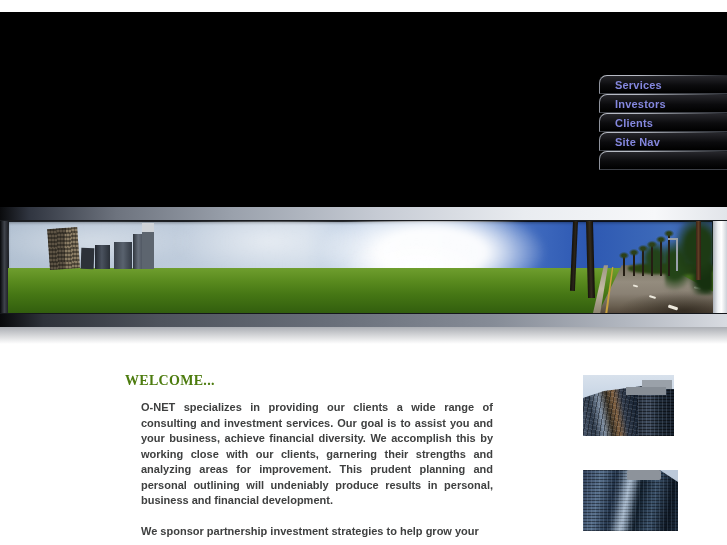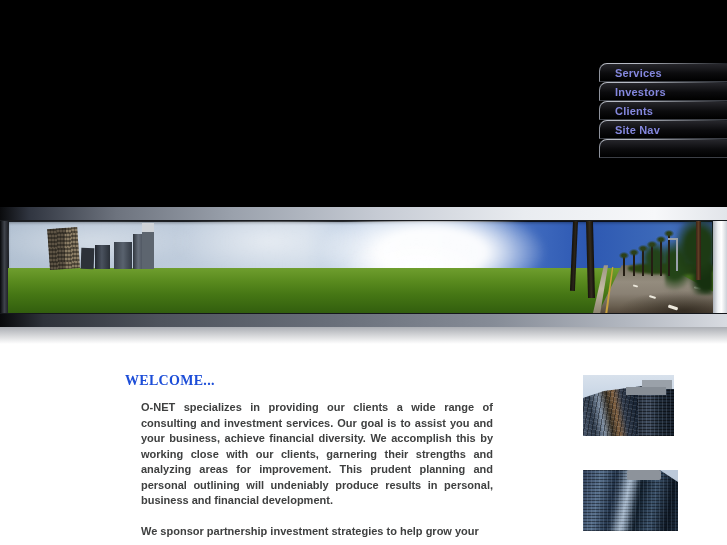--- a/index.html
+++ b/index.html
@@ -1,20 +1,20 @@
 <!DOCTYPE html>
 <html><head>
 <meta charset="utf-8">
 <style>
   html,body{margin:0;padding:0;background:#fff;}
   .page{position:relative;width:727px;height:545px;background:#ffffff;overflow:hidden;
         font-family:"Liberation Sans",sans-serif;}
 
   
-  .header{position:absolute;top:0;left:0;width:727px;height:207px;background:#000;}
+  .header{position:absolute;top:12px;left:0;width:727px;height:207px;background:#000;}
 
   
   .menu{position:absolute;top:63px;right:0;width:128px;}
   .menu-item{position:relative;height:17px;background:linear-gradient(180deg,#26262b 0%,#0b0b0d 55%,#000 100%);
              border-top:1px solid #b7bbc4;border-left:1px solid #8f939d;border-bottom:1px solid #3c3f46;
              border-radius:8px 0 0 0;display:flex;align-items:center;padding-left:15px;cursor:pointer;}
   .menu-item::before{content:"";position:absolute;top:-1px;left:30%;right:0;height:1px;
              background:linear-gradient(90deg,rgba(90,94,102,0),#1d1f24);}
   .menu-label{color:#8487de;font-size:11px;font-weight:700;letter-spacing:.2px;}
   .menu-spacer{cursor:default;}
@@ -89,21 +89,21 @@
       clip-path:polygon(56% 0,63% 0,30% 100%,18% 100%);background:#c9a23e;}
   .dash{background:#ece8dc;border-radius:1px;}
   .d1{left:625px;bottom:28%;width:5px;height:2px;transform:rotate(14deg);}
   .d2{left:641px;bottom:16%;width:7px;height:2px;transform:rotate(16deg);}
   .d3{left:660px;bottom:4%;width:10px;height:3px;transform:rotate(18deg);}
   .d4{left:686px;bottom:26%;width:7px;height:2px;transform:rotate(12deg);}
   .pole{left:668px;top:18%;width:2px;height:36%;background:#99a1ab;}
   .polearm{left:660px;top:18%;width:10px;height:2px;background:#99a1ab;}
 
   
-  .welcome{position:absolute;left:125px;top:373px;margin:0;color:#1d4ed8;
+  .welcome{position:absolute;left:125px;top:373px;margin:0;color:#4d7c0f;
       font-family:"Liberation Serif",serif;font-size:14px;font-weight:700;letter-spacing:.3px;}
   .body-copy{position:absolute;left:125px;top:400px;width:368px;color:#3f4040;
       font-size:11px;line-height:15.5px;font-weight:700;text-align:justify;}
   .body-copy p{margin:0 0 15px 16px;}
 
   
   .thumb{position:absolute;overflow:hidden;}
   .thumb *{position:absolute;}
   #thumb1{left:583px;top:375px;width:91px;height:61px;}
   .t1-sky{inset:0;background:linear-gradient(180deg,#d8e1ec 0%,#c6d4e4 40%,#b2c4da 100%);}

